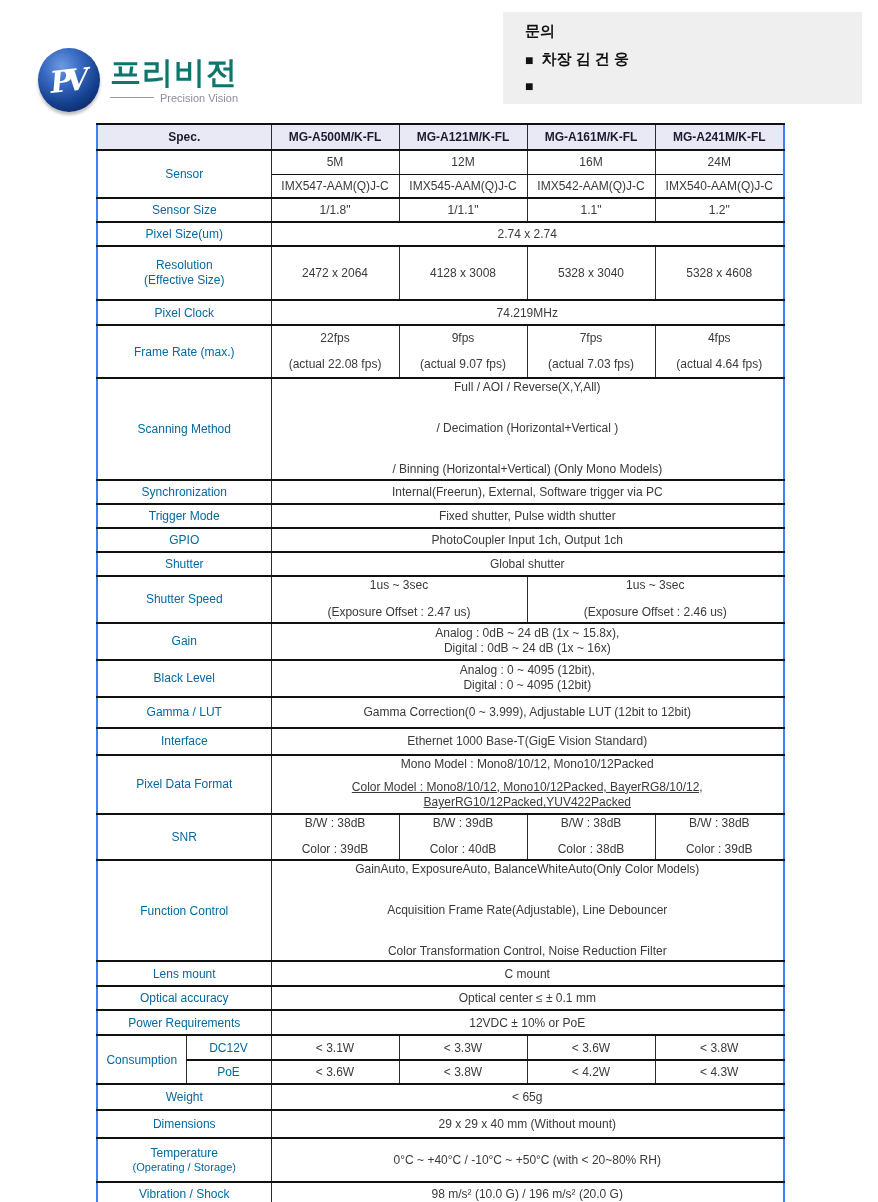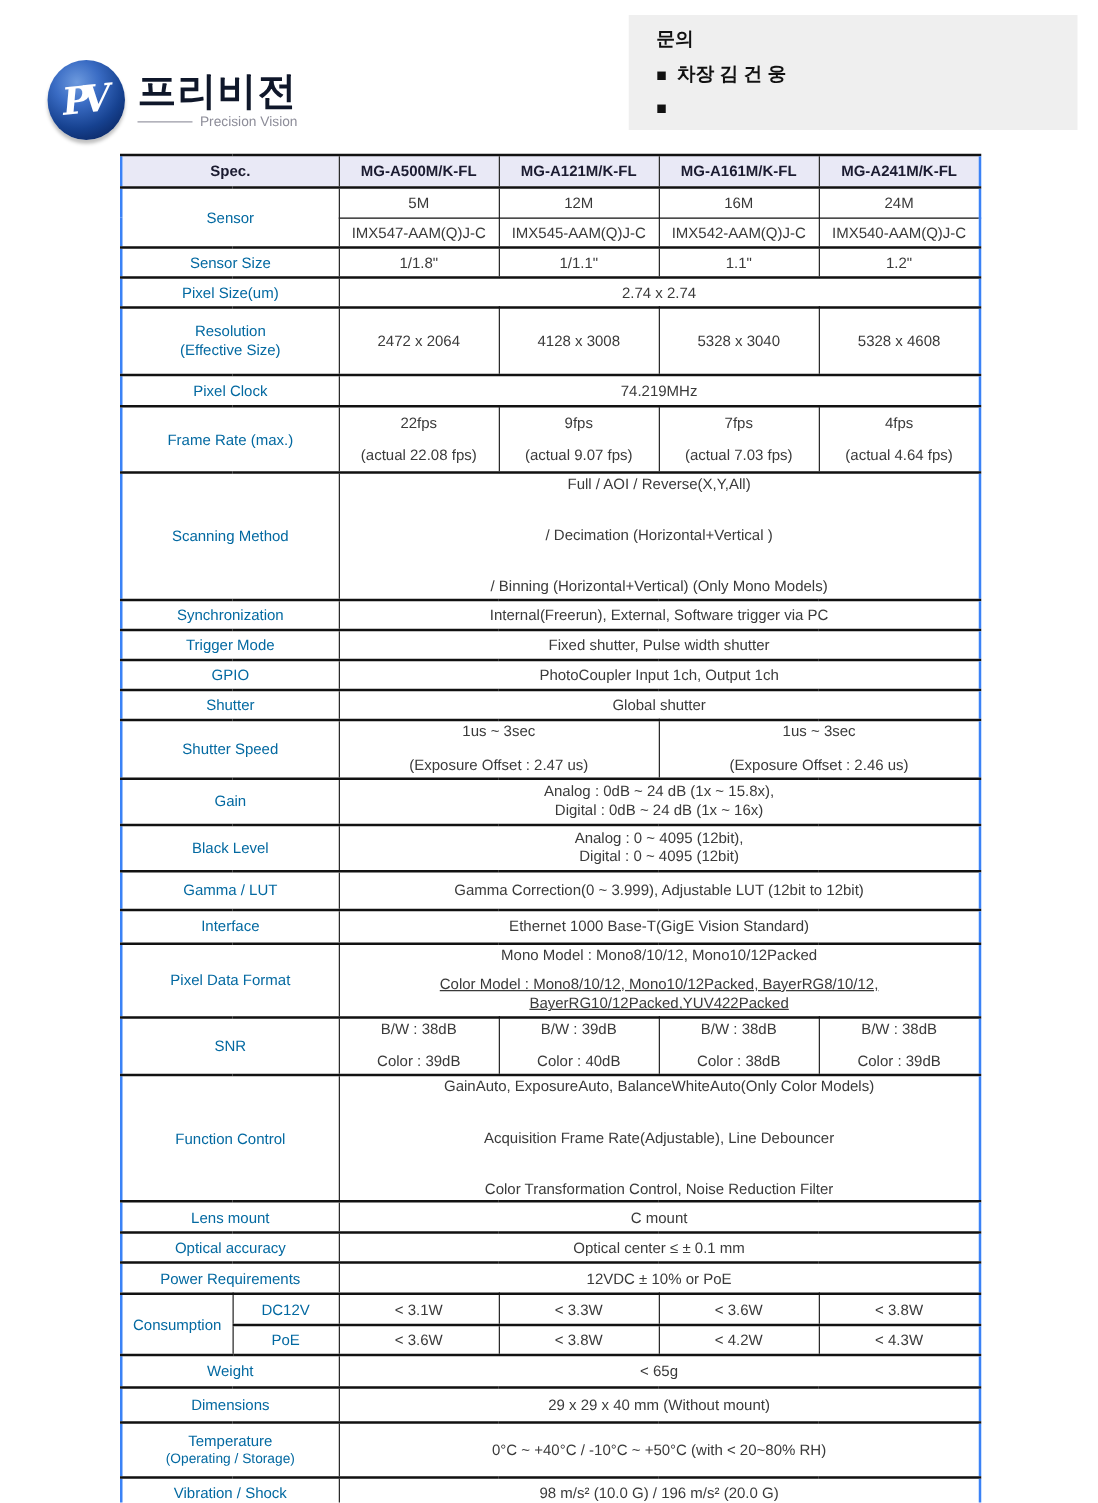--- a/index.html
+++ b/index.html
@@ -17,21 +17,21 @@
     background:radial-gradient(circle at 38% 28%, #6d9ade 0%, #3a6cc4 30%, #16418f 62%, #0a2560 88%, #071a48 100%);
     display:flex; align-items:center; justify-content:center;
     box-shadow:0 3px 3px rgba(0,0,0,0.25);
   }
   .logo-monogram {
     font-family:"DejaVu Serif", serif; font-style:italic; font-weight:bold;
     color:#ffffff; font-size:30px; letter-spacing:-7px; padding-right:6px;
     transform:rotate(-6deg);
   }
   .logo-text { margin-left:10px; }
-  .logo-korean { font-size:31px; font-weight:bold; color:#0f172a; letter-spacing:1px; line-height:1; }
+  .logo-korean { font-size:31px; font-weight:bold; color:#0f766e; letter-spacing:1px; line-height:1; }
   .logo-sub { display:flex; align-items:center; margin-top:4px; }
   .logo-rule { flex:1; height:1px; background:#9a9aa6; margin-right:6px; }
   .logo-english { font-size:11px; color:#8d8d99; white-space:nowrap; }
 
   
   .contact-box {
     position:absolute; left:503px; top:12px; width:359px; height:92px;
     background:#efefef; padding:10px 20px 10px 22px;
     display:flex; flex-direction:column; justify-content:space-between;
   }

